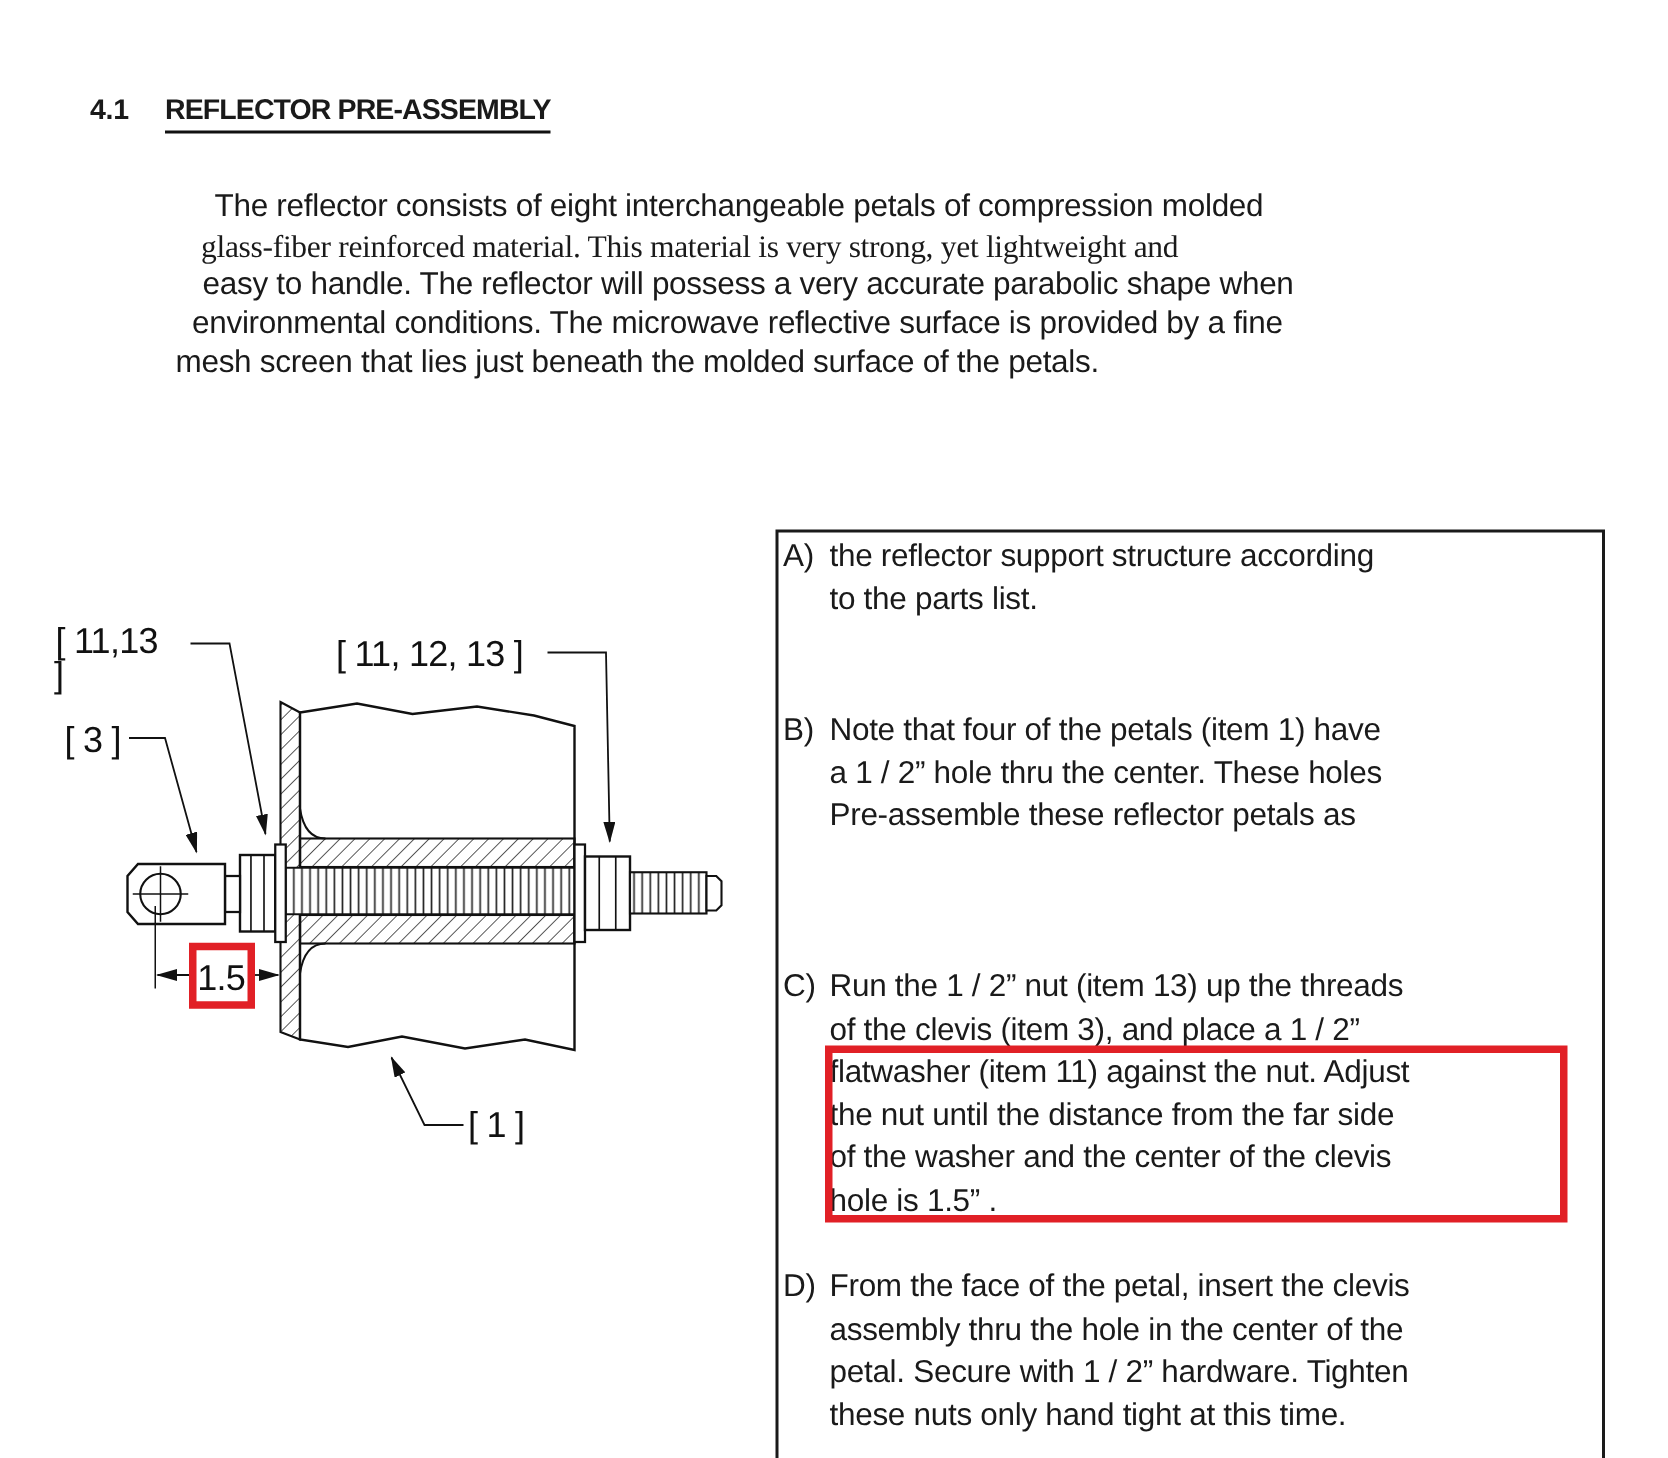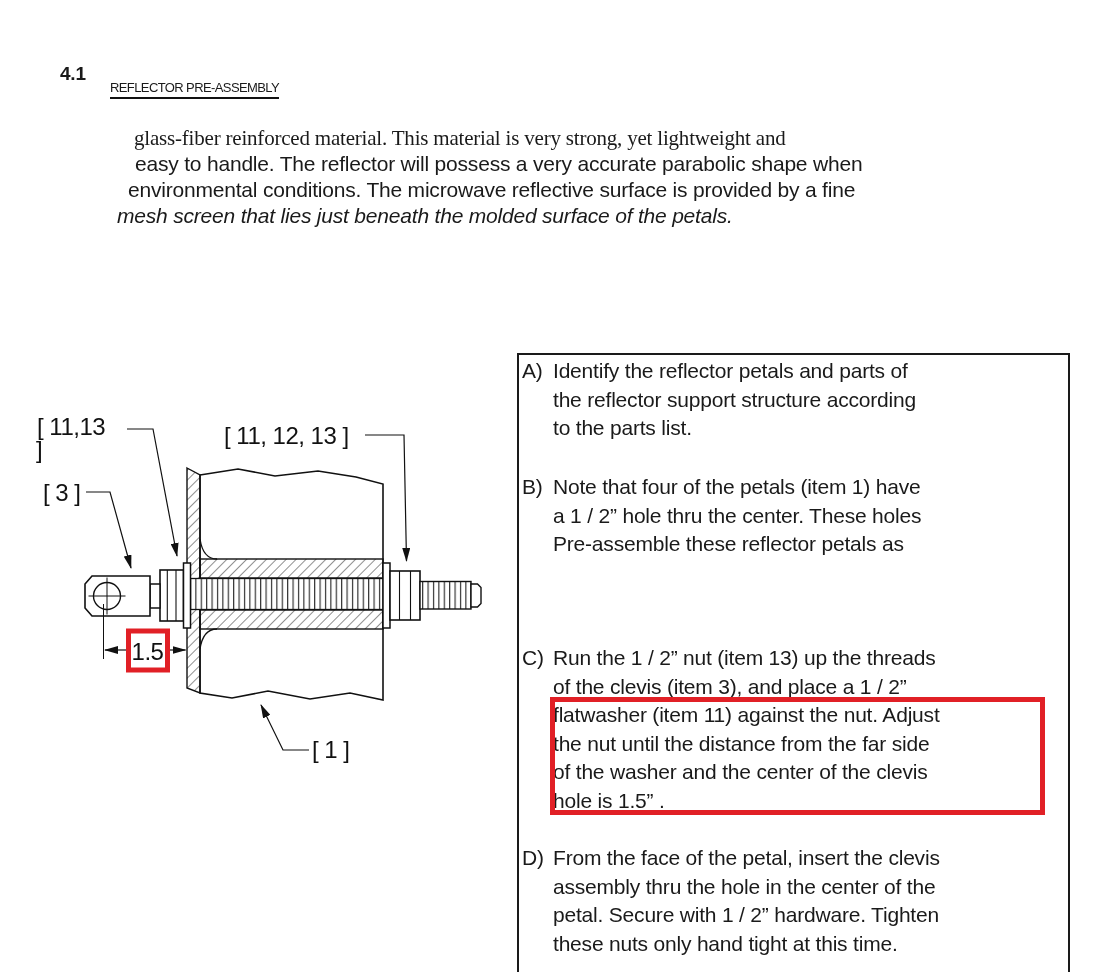--- a/index.html
+++ b/index.html
@@ -3,32 +3,32 @@
 <meta charset="utf-8">
 <style>
   html,body{margin:0;padding:0;background:#ffffff;}
   .page{
     position:relative;width:1108px;height:972px;background:#ffffff;
     font-family:"Liberation Sans", sans-serif;color:#1a1a1a;overflow:hidden;margin-top:43px;
   }
   
   .hnum{position:absolute;left:60px;top:20px;font-size:19px;font-weight:bold;letter-spacing:-0.2px;}
   .htitle{
-    position:absolute;left:110px;top:37px;font-size:13px;font-weight:normal;letter-spacing:-0.6px;
+    position:absolute;left:110px;top:20px;font-size:19px;font-weight:bold;letter-spacing:-0.6px;
     border-bottom:2.5px solid #111;padding-bottom:2px;white-space:nowrap;
   }
   
   .intro{position:absolute;left:110px;top:82px;font-size:21px;line-height:26px;letter-spacing:-0.2px;white-space:nowrap;}
   .intro .ln{height:26px;}
   .ln0{padding-left:33px;}
   .ln1{padding-left:24px;font-family:Liberation Serif, serif;}
   .ln2{padding-left:25px;}
   .ln3{padding-left:29px;}
   .ln4{padding-left:18px;}
-  .ln5{padding-left:7px;font-style:italic;}
+  .ln5{padding-left:7px;}
   
   .figure{position:absolute;left:0;top:350px;}
   .figure text{font-family:"Liberation Sans", sans-serif;font-size:24px;fill:#111;letter-spacing:-0.5px;}
   
   .ibox{
     position:absolute;left:517px;top:310px;width:553px;height:642px;
     border:2px solid #1a1a1a;box-sizing:border-box;
   }
   .step{
     position:absolute;left:3px;display:grid;grid-template-columns:31px auto;
@@ -45,20 +45,21 @@
 </style>
 </head>
 <body>
 
 <div class="page">
 
   <span class="hnum">4.1</span>
   <span class="htitle">REFLECTOR PRE-ASSEMBLY</span>
 
   <div class="intro">
+    <div class="ln ln0">The reflector consists of eight interchangeable petals of compression molded</div>
     <div class="ln ln1">glass-fiber reinforced material. This material is very strong, yet lightweight and</div>
     <div class="ln ln2">easy to handle. The reflector will possess a very accurate parabolic shape when</div>
     <div class="ln ln4">environmental conditions. The microwave reflective surface is provided by a fine</div>
     <div class="ln ln5">mesh screen that lies just beneath the molded surface of the petals.</div>
   </div>
 
   <svg class="figure" width="510" height="430" viewBox="0 350 510 430">
     <defs>
       <pattern id="hatch" patternUnits="userSpaceOnUse" width="7" height="7" patternTransform="rotate(45)">
         <line x1="0" y1="0" x2="0" y2="7" stroke="#222" stroke-width="1"></line>
@@ -130,21 +131,20 @@
     <text x="224" y="401">[ 11, 12, 13 ]</text>
     <text x="43" y="458">[ 3 ]</text>
     <text x="312" y="715">[ 1 ]</text>
   </svg>
 
   <div class="ibox">
 
     <div class="step stepA">
       <div>A)</div>
       <div>
-        <div>Identify the reflector petals and parts of</div>
         <div>the reflector support structure according</div>
         <div>to the parts list.</div>
       </div>
     </div>
 
     <div class="step stepB">
       <div>B)</div>
       <div>
         <div>Note that four of the petals (item 1) have</div>
         <div>a 1 / 2” hole thru the center. These holes</div>

